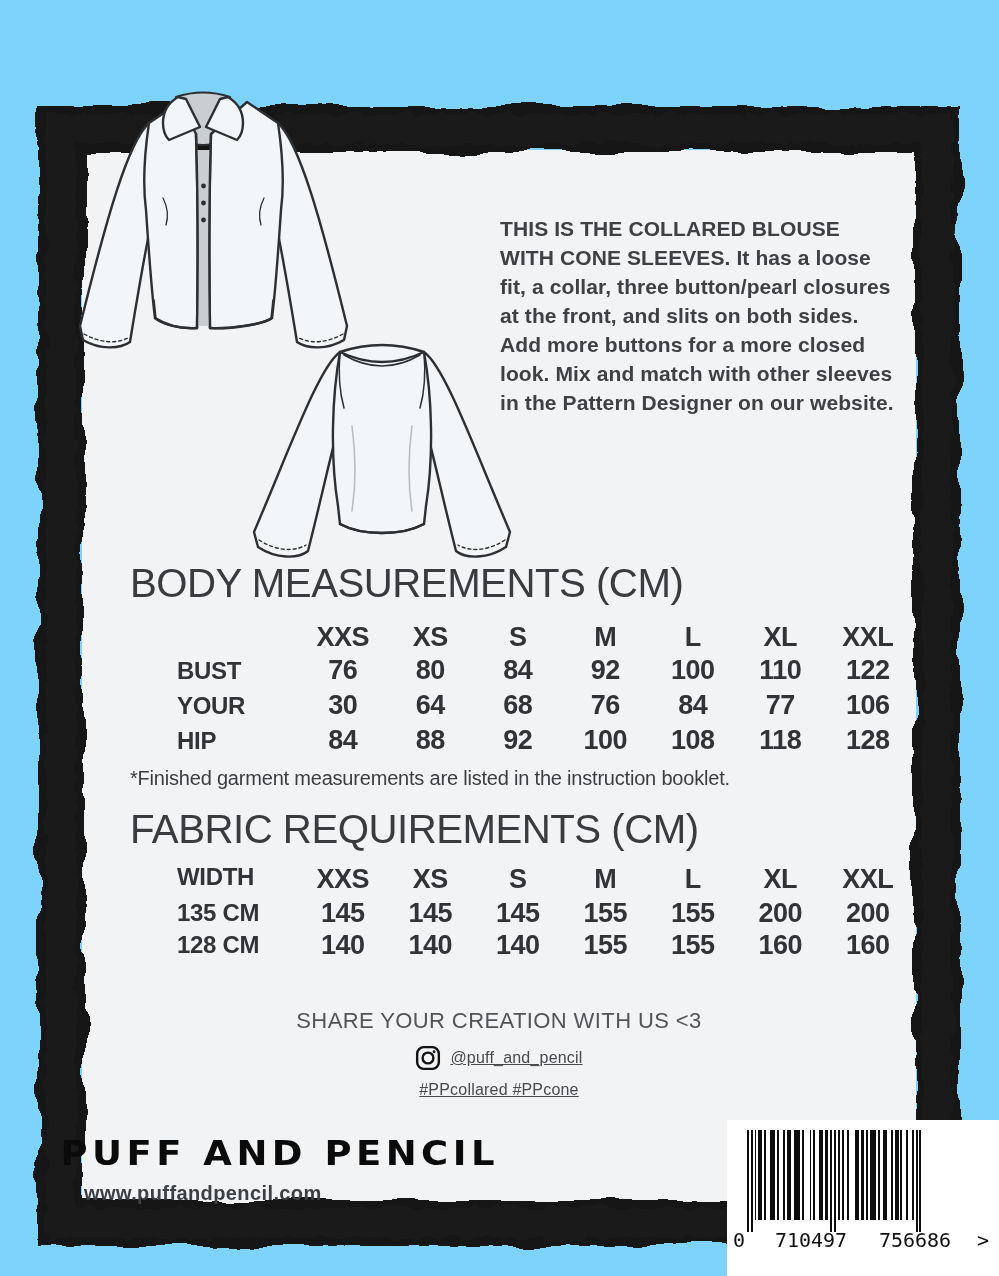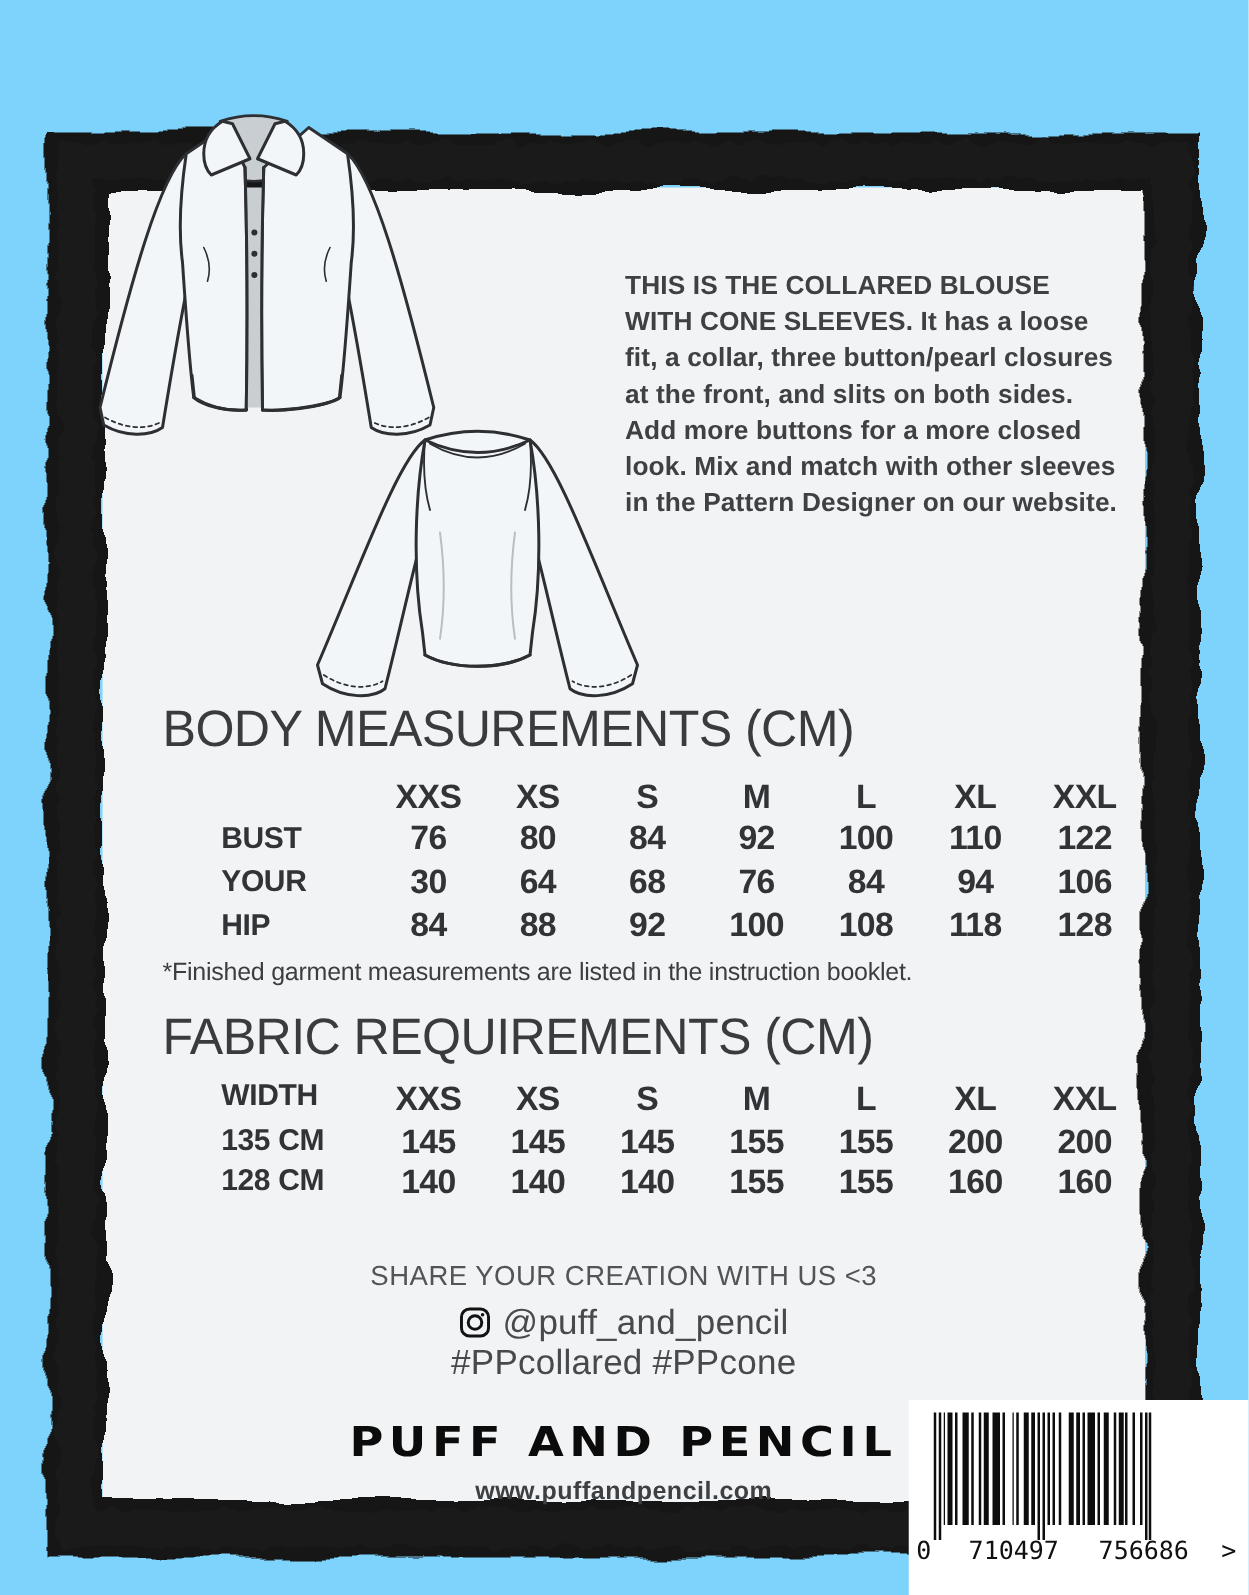--- a/index.html
+++ b/index.html
@@ -58,24 +58,24 @@
   .footnote{margin-top:9px; font-size:20px; font-weight:400; color:#3b3d40; letter-spacing:-.2px;}
 
   .fr{left:130px; top:806px; width:745px;}
   .fr .mtable{margin-top:8px;}
   .fr .hrow{line-height:36px;}
   .fr .vcell,.fr .lcell{line-height:32px;}
 
   .share{left:84px; top:1008px; width:830px; text-align:center;}
   .share-headline{font-size:22px; font-weight:400; color:#525457; letter-spacing:.4px; line-height:26px;}
   .ig-row{margin-top:9px; display:flex; justify-content:center; align-items:center; gap:9px; line-height:30px;}
-  .ig-handle,.hashtags{font-size:28px; font-weight:400; color:#47494c; letter-spacing:.2px;}
+  .ig-handle,.hashtags{font-size:16px; font-weight:400; color:#47494c; letter-spacing:.2px;text-decoration:underline;}
   .hashtags{margin-top:2px; line-height:30px;}
 
-  .brandblock{left:84px; top:1134px; width:830px; text-align:center;}
+  .brandblock{left:84px; top:1134px; width:830px; text-align:left;}
   .brand-logo{
     display:inline-block; font-family:"DejaVu Sans", sans-serif; font-weight:700;
     font-size:33px; letter-spacing:4px; color:#0b0b0b; transform:scaleX(1.12);
     transform-origin:center; white-space:nowrap;
   }
   .brand-site{margin-top:9px; font-size:20px; font-weight:700; color:#3d4043; letter-spacing:.4px;}
 
   .barcode-box{
     position:absolute; left:727px; top:1120px; width:272px; height:156px;
     background:#ffffff; z-index:4;
@@ -207,21 +207,21 @@
       <div class="vcell">100</div>
       <div class="vcell">110</div>
       <div class="vcell">122</div>
 
       <div class="lcell">YOUR</div>
       <div class="vcell">30</div>
       <div class="vcell">64</div>
       <div class="vcell">68</div>
       <div class="vcell">76</div>
       <div class="vcell">84</div>
-      <div class="vcell">94</div>
+      <div class="vcell">77</div>
       <div class="vcell">106</div>
 
       <div class="lcell">HIP</div>
       <div class="vcell">84</div>
       <div class="vcell">88</div>
       <div class="vcell">92</div>
       <div class="vcell">100</div>
       <div class="vcell">108</div>
       <div class="vcell">118</div>
       <div class="vcell">128</div>

